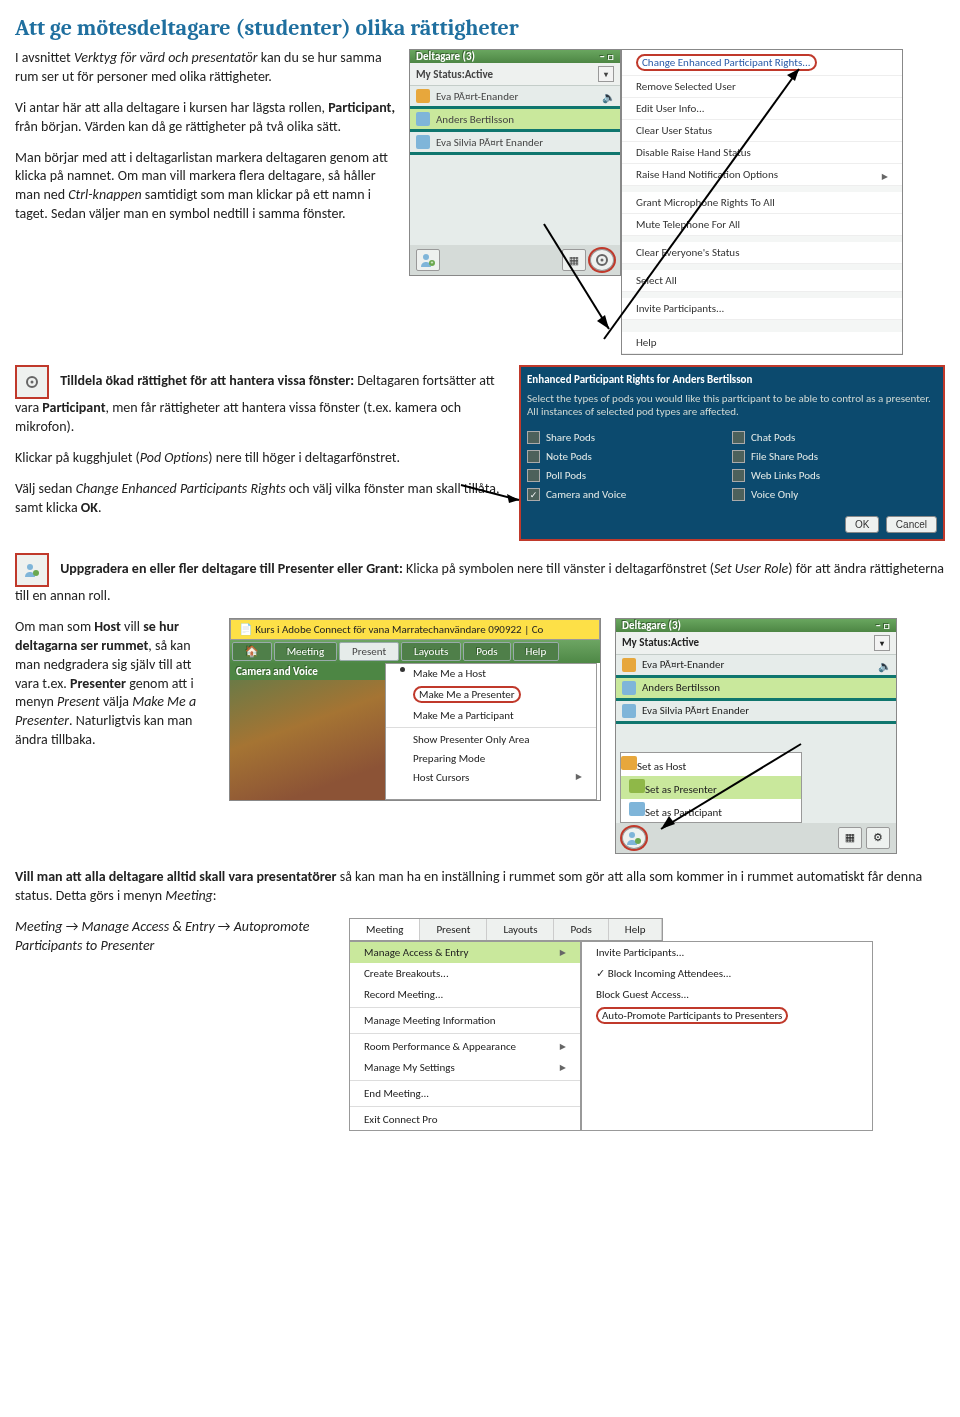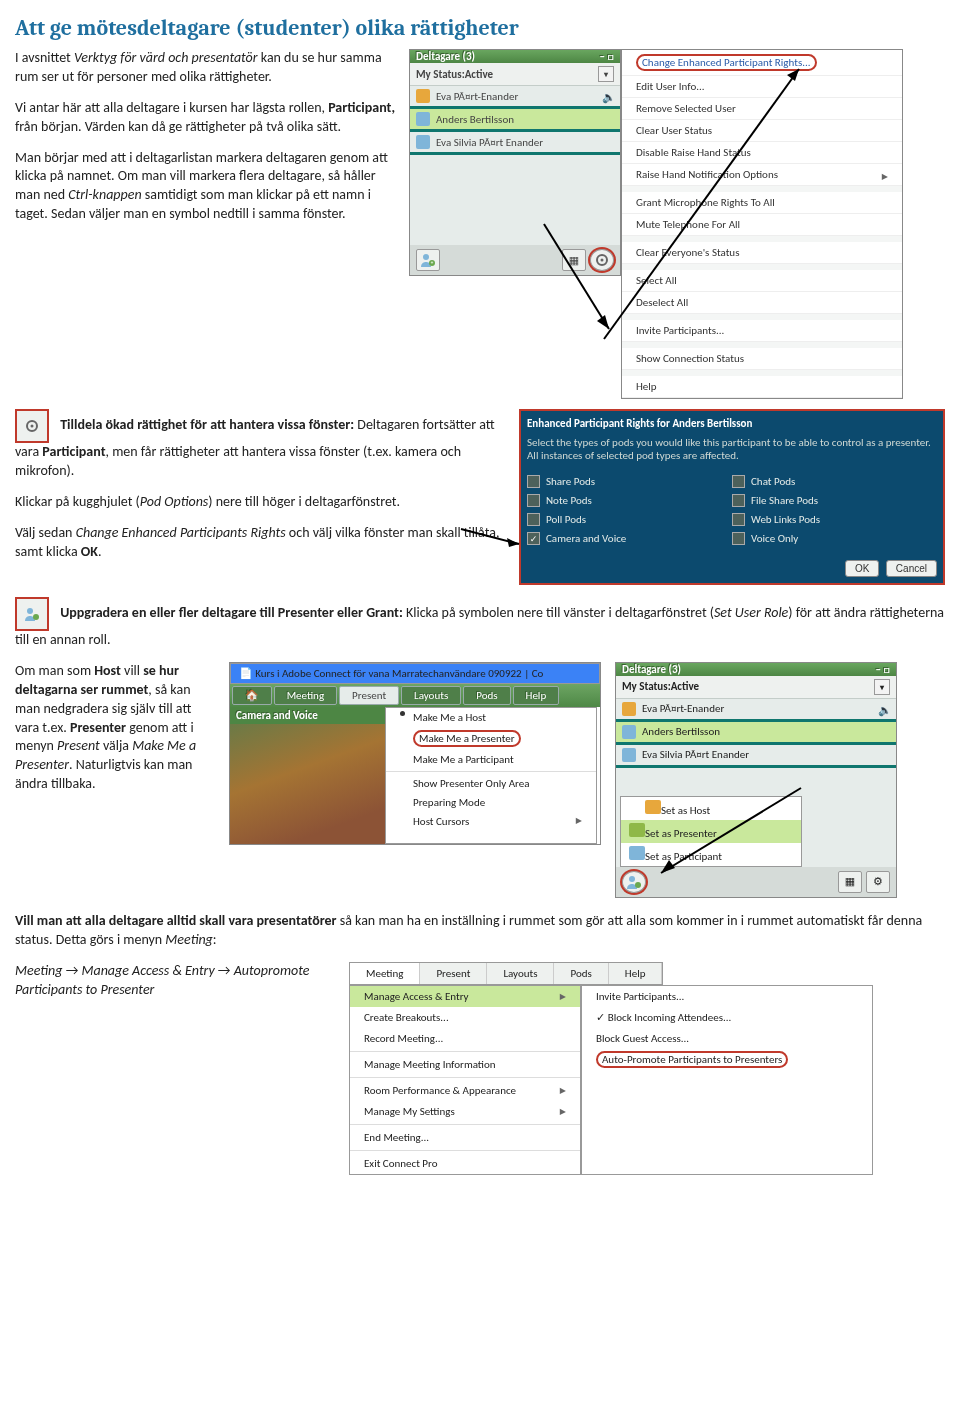--- a/index.html
+++ b/index.html
@@ -30,21 +30,21 @@
   .userbadge{width:18px;height:16px}
   .dlg{border:2px solid #c0392b;background:#0c4a6e;color:#d9e1dd;font-size:11px;width:410px;padding:6px}
   .dlg .dh{color:#fff;font-weight:bold;margin-bottom:6px}
   .dlg .dtxt{color:#cfd8d3;margin-bottom:10px}
   .dlg .opts{display:flex}
   .dlg .ocol{flex:1}
   .chk{display:flex;align-items:center;gap:6px;padding:3px 0;color:#e3eae7}
   .chk .box{width:11px;height:11px;border:1px solid #aaa;background:#4d615b;display:inline-flex;align-items:center;justify-content:center;font-size:9px;color:#fff}
   .dbtns{text-align:right;margin-top:12px}
   .dbtn{background:#eef1ef;border:1px solid #888;color:#333;font-size:10px;padding:2px 9px;border-radius:3px;margin-left:4px}
-  .topbar{background:#3b82f6;border:1px solid #999;padding:3px 8px;font-size:11px}
+  .topbar{background:#fde047;border:1px solid #999;padding:3px 8px;font-size:11px}
   .menubar{background:linear-gradient(#6da563,#4e8846);padding:2px;display:flex;gap:2px}
   .mbtn{background:#e6ecea;border:1px solid #9aa;padding:2px 12px;font-size:11px;color:#444;border-radius:2px}
   .mbtn.dark{background:#4f7f49;color:#fff;text-shadow:-1px -1px 0 #365e2f}
   .camtitle{background:#4d8644;color:#fff;padding:2px 6px;font-size:11px;font-weight:bold;text-shadow:-1px -1px 0 #365e2f}
   .camimg{height:120px;background:linear-gradient(160deg,#6b7a46 0%,#a57433 40%,#8c5336 80%);position:relative}
   .dropdown{background:#fff;border:1px solid #999;font-size:11px;width:210px}
   .dropdown .di{padding:3px 14px;display:flex;align-items:flex-start;gap:8px}
   .dropdown .dsep{border-top:1px solid #ddd;margin:2px 0}
   .bullet{width:5px;height:5px;background:#333;border-radius:50%}
   .arrowsvg{position:absolute;pointer-events:none}
@@ -120,24 +120,24 @@
             </span>
           </span>
         </div>
       </div>
 
       <div class="ctxmenu">
         <div class="mi">
             <span class="ringed" style="color:#2a5ca8">Change Enhanced Participant Rights...</span>
           </div>
         <div class="mi">
+            <span>Remove Selected User</span>
+          </div>
+        <div class="mi">
             <span>Edit User Info...</span>
-          </div>
-        <div class="mi">
-            <span>Remove Selected User</span>
           </div>
         <div class="mi">
             <span>Clear User Status</span>
           </div>
         <div class="mi">
             <span>Disable Raise Hand Status</span>
           </div>
         <div class="mi">
             <span>Raise Hand Notification Options</span>
             <span class="tri">▶</span>
@@ -150,31 +150,25 @@
             <span>Mute Telephone For All</span>
           </div>
         <div class="sep"></div>
         <div class="mi">
             <span>Clear Everyone's Status</span>
           </div>
         <div class="sep"></div>
         <div class="mi">
             <span>Select All</span>
           </div>
-        <div class="mi">
-            <span>Deselect All</span>
-          </div>
         <div class="sep"></div>
         <div class="mi">
             <span>Invite Participants...</span>
           </div>
         <div class="sep"></div>
-        <div class="mi">
-            <span>Show Connection Status</span>
-          </div>
         <div class="sep"></div>
         <div class="mi">
             <span>Help</span>
           </div>
       </div>
     </div>
     <svg class="arrowsvg" style="left:175px;top:10px" width="240" height="300">
       <line x1="20" y1="280" x2="215" y2="10" stroke="#000" stroke-width="2"></line>
       <polygon points="215,10 203,16 211,22" fill="#000"></polygon>
     </svg>
@@ -338,21 +332,21 @@
           <span class="usericon blue"></span>
           <span>Anders Bertilsson</span>
         </div>
       <div class="row">
           <span class="usericon blue"></span>
           <span>Eva Silvia PÃ¤rt Enander</span>
         </div>
       <div style="height:28px"></div>
     </div>
     <div style="background:#fff;border:1px solid #999;margin:0 0 0 4px;width:180px">
-      <div class="row" style="padding:3px 24px"><span class="roleico set-host"></span><span>Set as Host</span></div>
+      <div class="row" style="padding:3px 0"><span class="roleico set-host"></span><span>Set as Host</span></div>
       <div class="row hl-green" style="padding:3px 8px"><span class="roleico set-pres"></span><span>Set as Presenter</span></div>
       <div class="row" style="padding:3px 8px"><span class="roleico set-part"></span><span>Set as Participant</span></div>
     </div>
     <div class="foot">
       <span class="fbtn circled">
           <svg class="userbadge" viewBox="0 0 18 16">
             <circle cx="7" cy="5" r="3" fill="#7fb5d9"></circle>
             <path d="M2 15c0-4 3-5 5-5s5 1 5 5z" fill="#7fb5d9"></path>
             <circle cx="13" cy="11" r="3" fill="#6aa84f"></circle>
           </svg>

